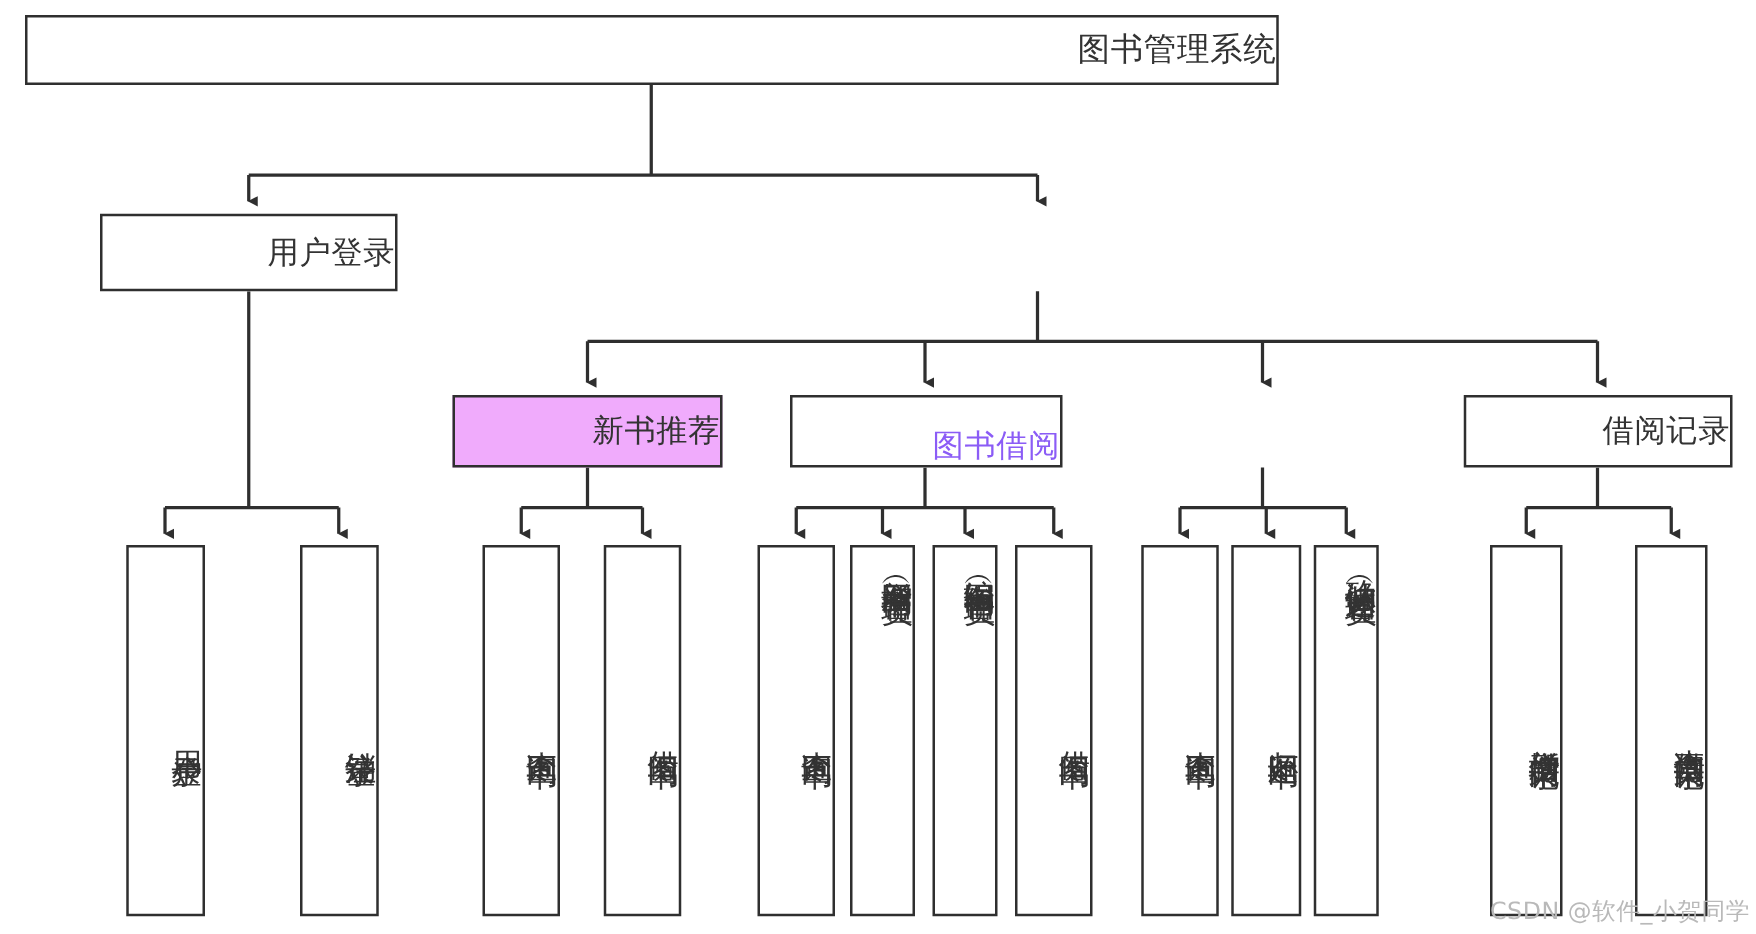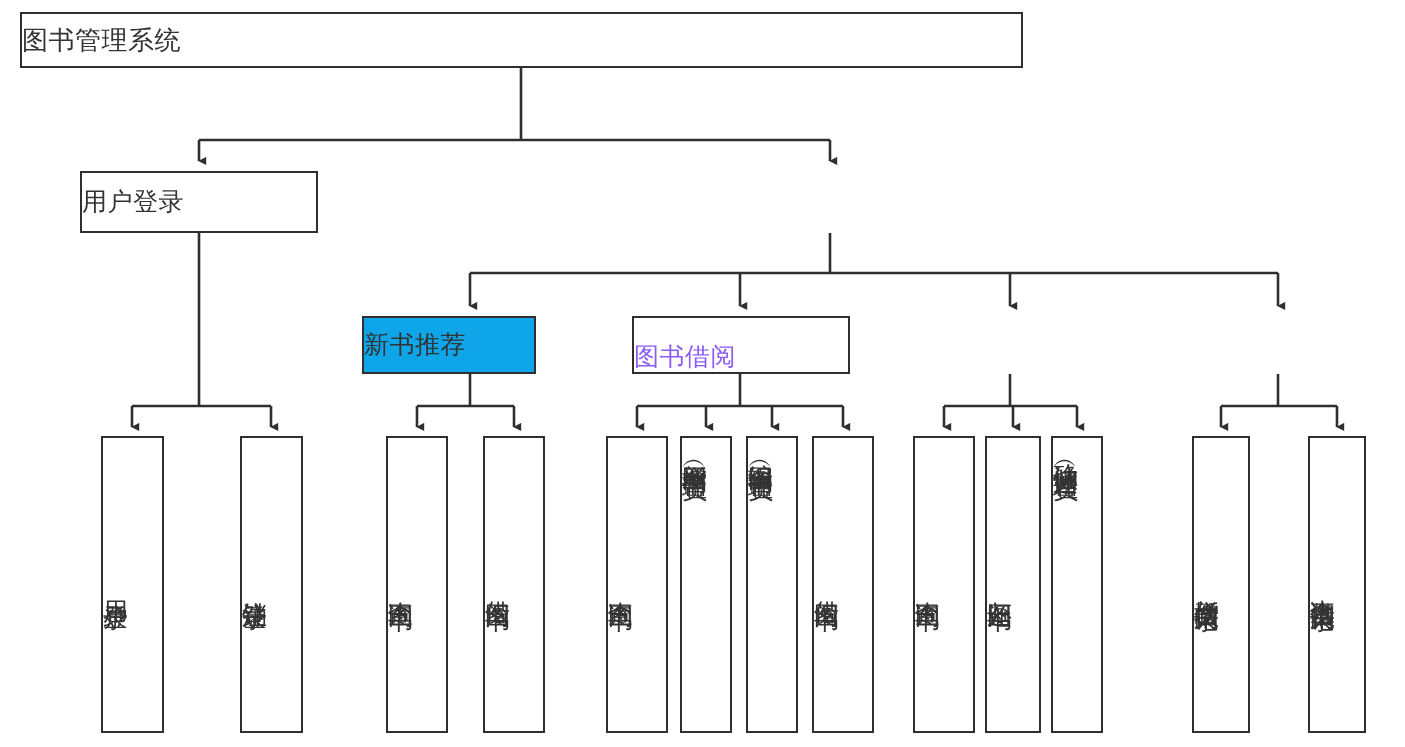--- a/index.html
+++ b/index.html
@@ -27,21 +27,21 @@
     height: 747px;
     pointer-events: none;
   }
   .node {
     position: absolute;
     box-sizing: border-box;
     background: #ffffff;
     border: 2px solid #2f2f2f;
     display: flex;
     align-items: center;
-    justify-content: flex-start;
+    justify-content: flex-end;
     overflow: hidden;
   }
   .node-label {
     color: #333333;
     text-align: center;
     line-height: 1.18;
     white-space: pre;
   }
   .node.horizontal .node-label {
     font-size: 25px;
@@ -131,25 +131,28 @@
   </svg>
 
   <div class="node horizontal root" style="left: 20px; top: 12px; width: 1003px; height: 56px; border-color: rgb(47, 47, 47); background: rgb(255, 255, 255);">
     <span class="node-label" style="color: rgb(51, 51, 51);">图书管理系统</span>
   </div>
 
   <div class="node horizontal" style="left: 80px; top: 171px; width: 238px; height: 62px; border-color: rgb(47, 47, 47); background: rgb(255, 255, 255);">
     <span class="node-label" style="color: rgb(51, 51, 51);">用户登录</span>
   </div>
 
-  <div class="node horizontal" style="left: 362px; top: 316px; width: 174px; height: 58px; border-color: rgb(47, 47, 47); background: #0ea5e9;">
+  <div class="node horizontal" style="left: 362px; top: 316px; width: 216px; height: 58px; border-color: rgb(47, 47, 47); background: #f0abfc;">
     <span class="node-label" style="color: rgb(51, 51, 51);">新书推荐</span>
   </div>
   <div class="node horizontal" style="left: 632px; top: 316px; width: 218px; height: 58px; border-color: rgb(47, 47, 47); background: rgb(255, 255, 255);">
     <span class="node-label" style="color: #8b5cf6; margin-top: 24px;">图书借阅</span>
+  </div>
+  <div class="node horizontal" style="left: 1171px; top: 316px; width: 215px; height: 58px; border-color: rgb(47, 47, 47); background: rgb(255, 255, 255);">
+    <span class="node-label" style="color: rgb(51, 51, 51);">借阅记录</span>
   </div>
 
   <div class="node vertical centered" style="left: 101px; top: 436px; width: 63px; height: 297px; border-color: rgb(47, 47, 47); background: rgb(255, 255, 255);">
     <span class="node-label" style="color: rgb(51, 51, 51);">用户登录</span>
   </div>
   <div class="node vertical centered" style="left: 240px; top: 436px; width: 63px; height: 297px; border-color: rgb(47, 47, 47); background: rgb(255, 255, 255);">
     <span class="node-label" style="color: rgb(51, 51, 51);">注销登录</span>
   </div>
   <div class="node vertical centered" style="left: 386px; top: 436px; width: 62px; height: 297px; border-color: rgb(47, 47, 47); background: rgb(255, 255, 255);">
     <span class="node-label" style="color: rgb(51, 51, 51);">查询图书</span>
@@ -178,14 +181,15 @@
   <div class="node vertical" style="left: 1051px; top: 436px; width: 52px; height: 297px; border-color: rgb(47, 47, 47); background: rgb(255, 255, 255);">
     <span class="node-label" style="color: rgb(51, 51, 51);">确认归还（管理员）</span>
   </div>
   <div class="node vertical centered" style="left: 1192px; top: 436px; width: 58px; height: 297px; border-color: rgb(47, 47, 47); background: rgb(255, 255, 255);">
     <span class="node-label" style="color: rgb(51, 51, 51);">新增借阅记录</span>
   </div>
   <div class="node vertical centered" style="left: 1308px; top: 436px; width: 58px; height: 297px; border-color: rgb(47, 47, 47); background: rgb(255, 255, 255);">
     <span class="node-label" style="color: rgb(51, 51, 51);">查询借阅记录</span>
   </div>
 
+  <div class="watermark" style="left: 1192px; top: 716px; color: rgb(185, 185, 185);">CSDN @软件_小贺同学</div>
 
 </div>
 
 </body></html>

